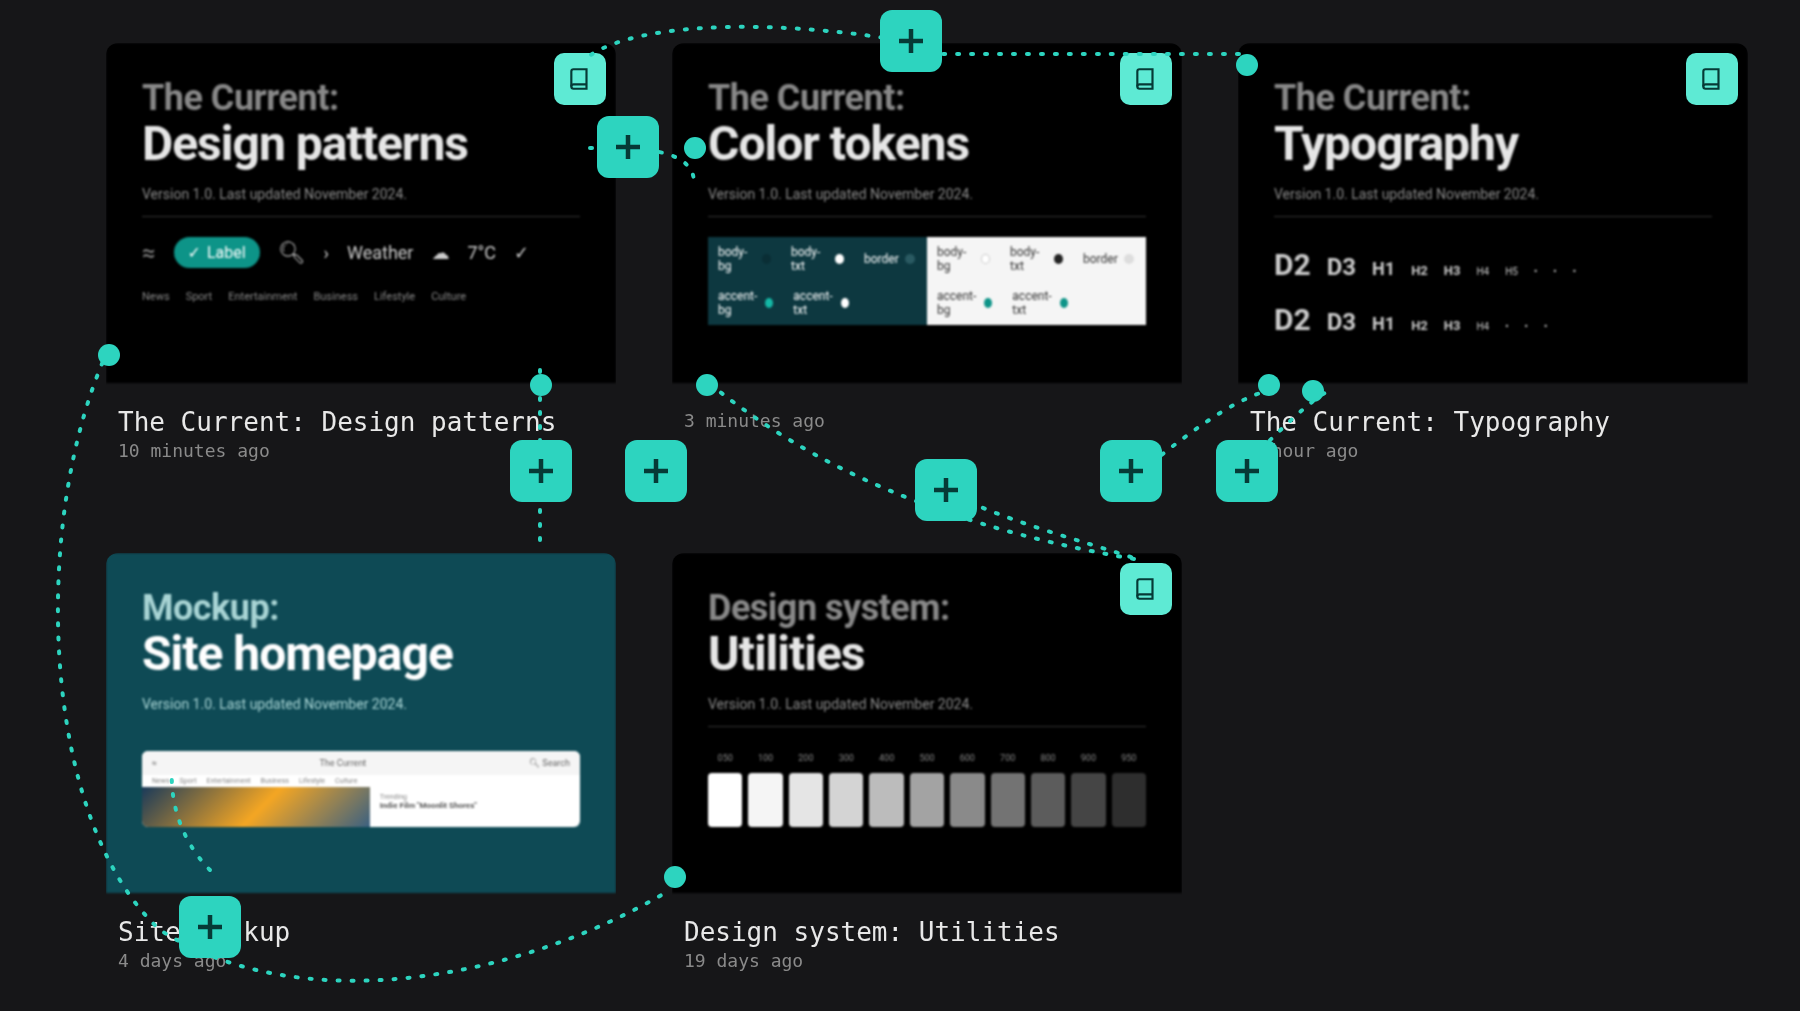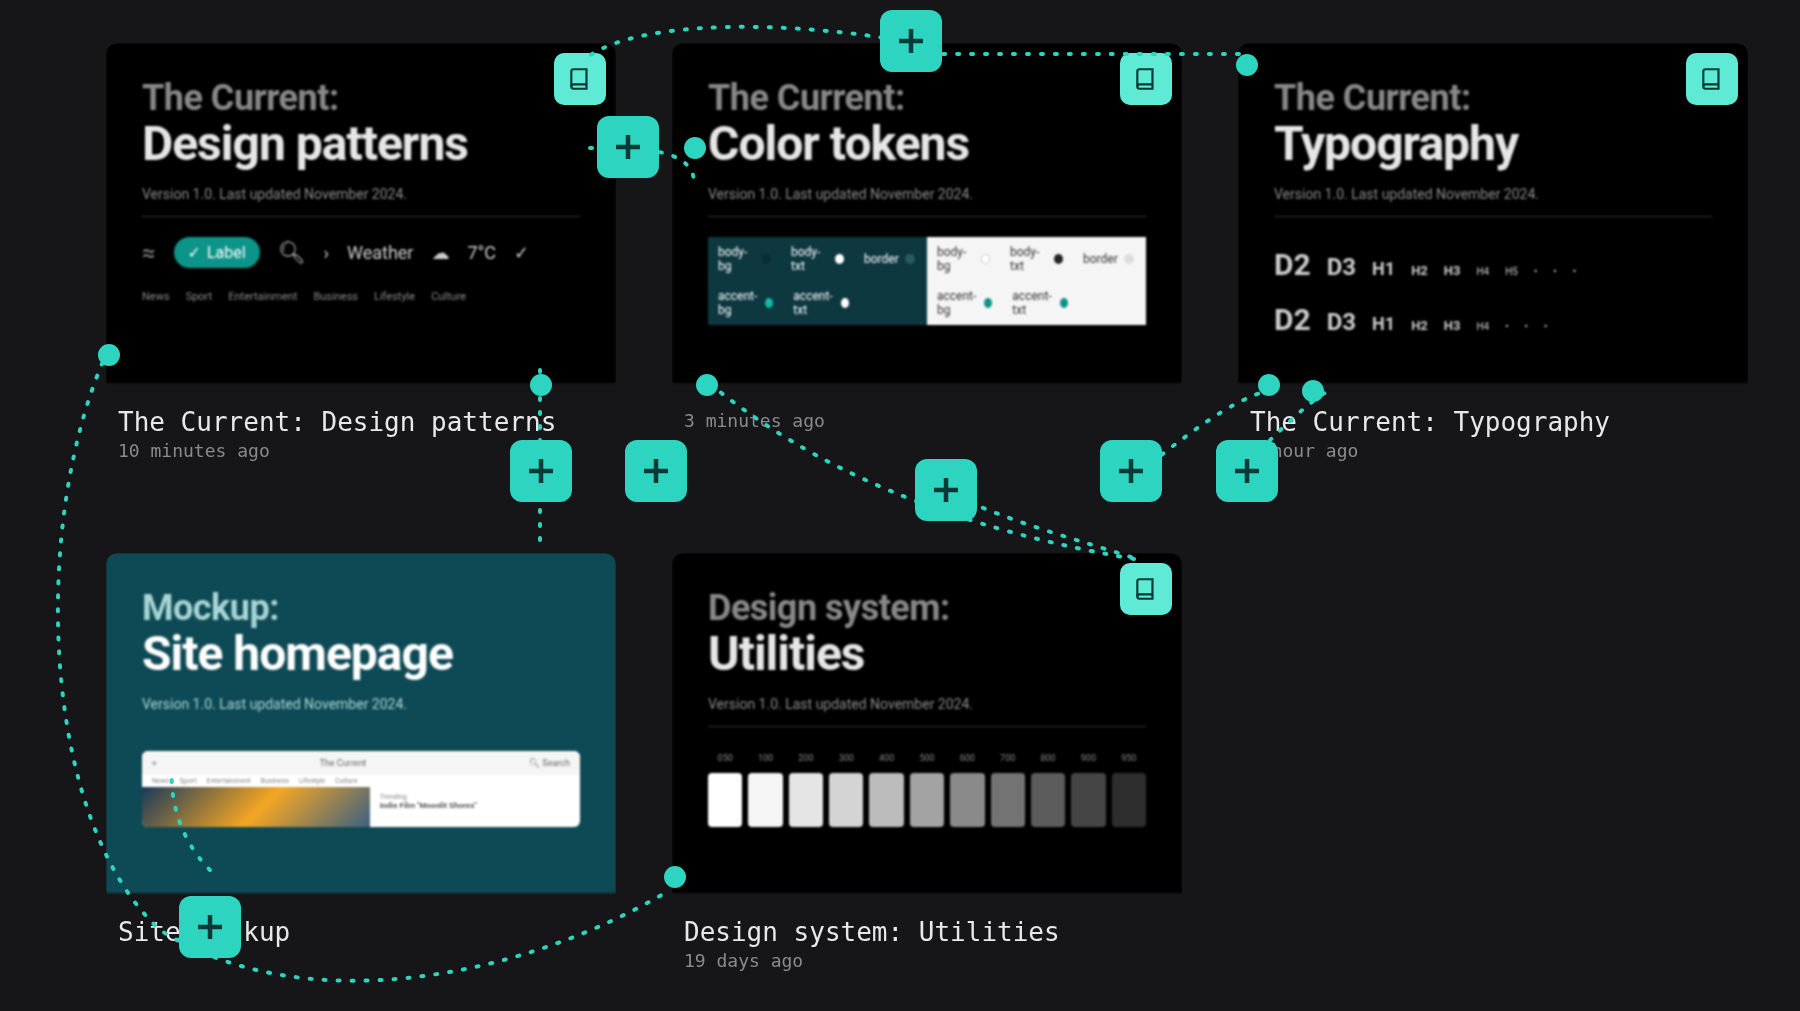--- a/index.html
+++ b/index.html
@@ -487,20 +487,21 @@
           <div class="mockup-img"></div>
           <div class="mockup-text">
             <div style="font-size:7px;color:#888">Trending</div>
             <div style="font-weight:700">Indie Film "Moonlit Shores"</div>
           </div>
         </div>
       </div>
     </div>
     <div class="card-meta">
       <div class="card-title">Site Mockup</div>
+      <div class="card-time">4 days ago</div>
     </div>
   </div>
 
   <div class="card" style="left:672px; top:553px;">
     <div class="thumb">
       <div class="thumb-title-small">Design system:</div>
       <div class="thumb-title-big">Utilities</div>
       <div class="thumb-version">Version 1.0. Last updated November 2024.</div>
       <div class="thumb-body">
         <div class="gray-scale">

